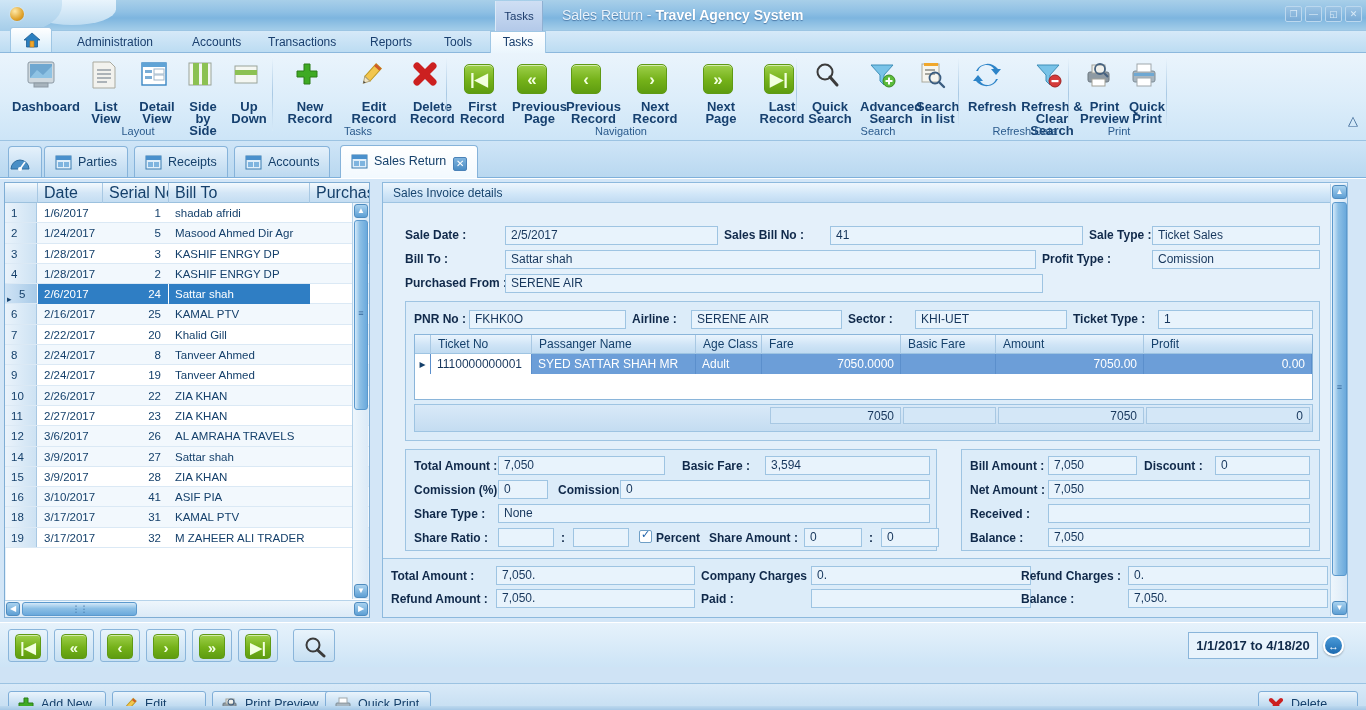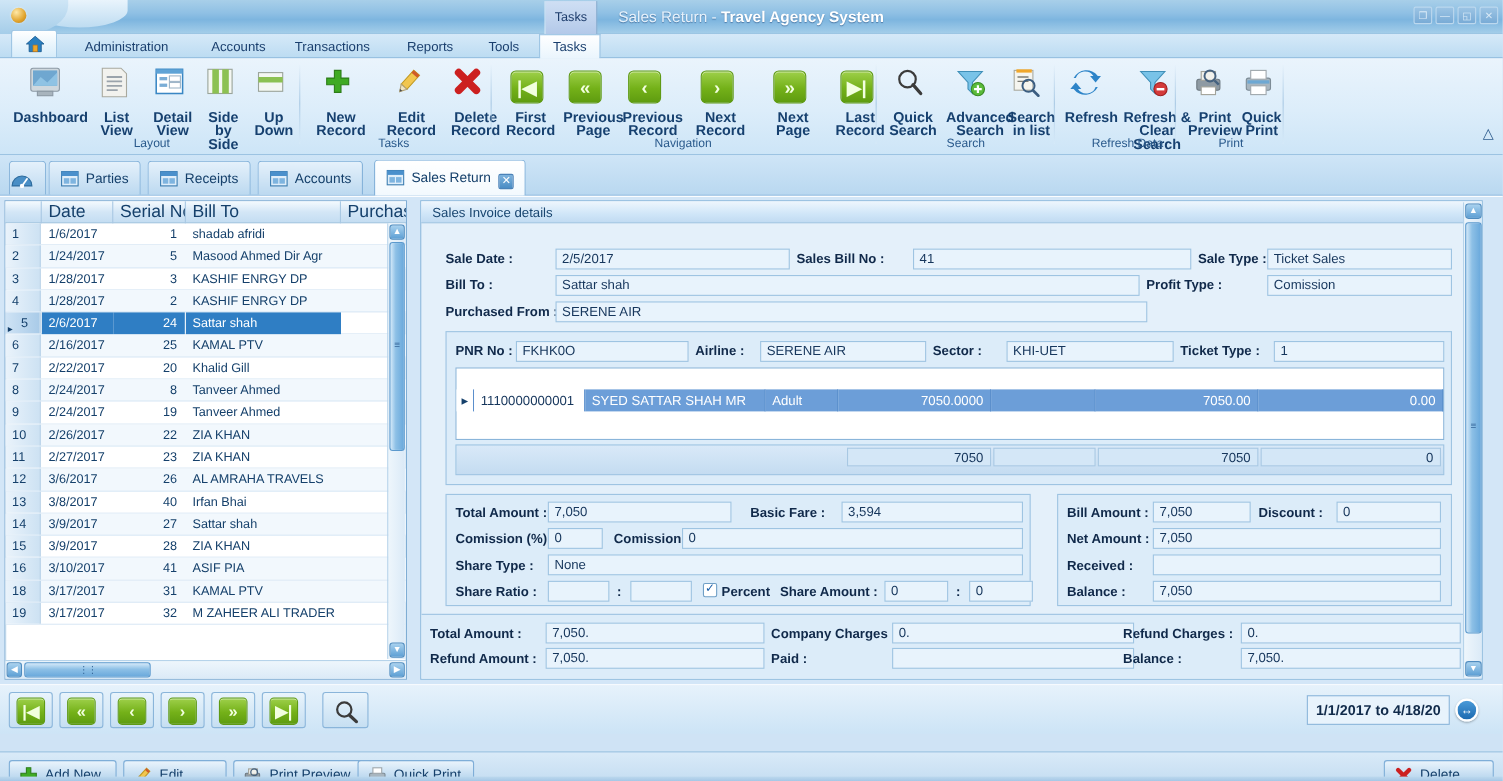--- a/index.html
+++ b/index.html
@@ -738,27 +738,20 @@
           <div class="c-bill">ZIA KHAN</div>
           <div class="c-pur"></div>
         </div>
         <div class="grow alt">
           <div class="c-idx"><span style="margin-left:0"></span>12</div>
           <div class="c-date">3/6/2017</div>
           <div class="c-ser">26</div>
           <div class="c-bill">AL AMRAHA TRAVELS</div>
           <div class="c-pur"></div>
         </div>
-        <div class="grow">
-          <div class="c-idx"><span style="margin-left:0"></span>13</div>
-          <div class="c-date">3/8/2017</div>
-          <div class="c-ser">40</div>
-          <div class="c-bill">Irfan Bhai</div>
-          <div class="c-pur"></div>
-        </div>
         <div class="grow alt">
           <div class="c-idx"><span style="margin-left:0"></span>14</div>
           <div class="c-date">3/9/2017</div>
           <div class="c-ser">27</div>
           <div class="c-bill">Sattar shah</div>
           <div class="c-pur"></div>
         </div>
         <div class="grow">
           <div class="c-idx"><span style="margin-left:0"></span>15</div>
           <div class="c-date">3/9/2017</div>
@@ -826,20 +819,30 @@
         <div class="lbl" style="left:8px; top:8px;">PNR No :</div>
         <div class="fld" style="left:63px; top:8px; width:157px;">FKHK0O</div>
         <div class="lbl" style="left:226px; top:8px;">Airline :</div>
         <div class="fld" style="left:285px; top:8px; width:151px;">SERENE AIR</div>
         <div class="lbl" style="left:442px; top:8px;">Sector :</div>
         <div class="fld" style="left:509px; top:8px; width:152px;">KHI-UET</div>
         <div class="lbl" style="left:667px; top:8px;">Ticket Type :</div>
         <div class="fld" style="left:752px; top:8px; width:155px;">1</div>
 
         <div class="tgrid" style="left:8px; top:32px; width:899px; height:66px;">
+          <div class="tg-head">
+            <div class="tg-hc" style="left:0;   width:16px; padding:0;"></div>
+            <div class="tg-hc" style="left:16px;  width:101px;">Ticket No</div>
+            <div class="tg-hc" style="left:117px; width:164px;">Passanger Name</div>
+            <div class="tg-hc" style="left:281px; width:66px;">Age Class</div>
+            <div class="tg-hc" style="left:347px; width:139px;">Fare</div>
+            <div class="tg-hc" style="left:486px; width:95px;">Basic Fare</div>
+            <div class="tg-hc" style="left:581px; width:148px;">Amount</div>
+            <div class="tg-hc" style="left:729px; right:0; border-right:none;">Profit</div>
+          </div>
           <div class="tg-row sel" style="top:19px;">
             <div class="tg-c first" style="left:0; width:16px; padding:0; text-align:center; color:#15406b; background:#ffffff;">▸</div>
             <div class="tg-c first" style="left:16px;  width:101px;">1110000000001</div>
             <div class="tg-c" style="left:117px; width:164px;">SYED SATTAR SHAH MR</div>
             <div class="tg-c" style="left:281px; width:66px;">Adult</div>
             <div class="tg-c" style="left:347px; width:139px; text-align:right;">7050.0000</div>
             <div class="tg-c" style="left:486px; width:95px;  text-align:right;"></div>
             <div class="tg-c" style="left:581px; width:148px; text-align:right;">7050.00</div>
             <div class="tg-c" style="left:729px; right:0;     text-align:right;">0.00</div>
           </div>

